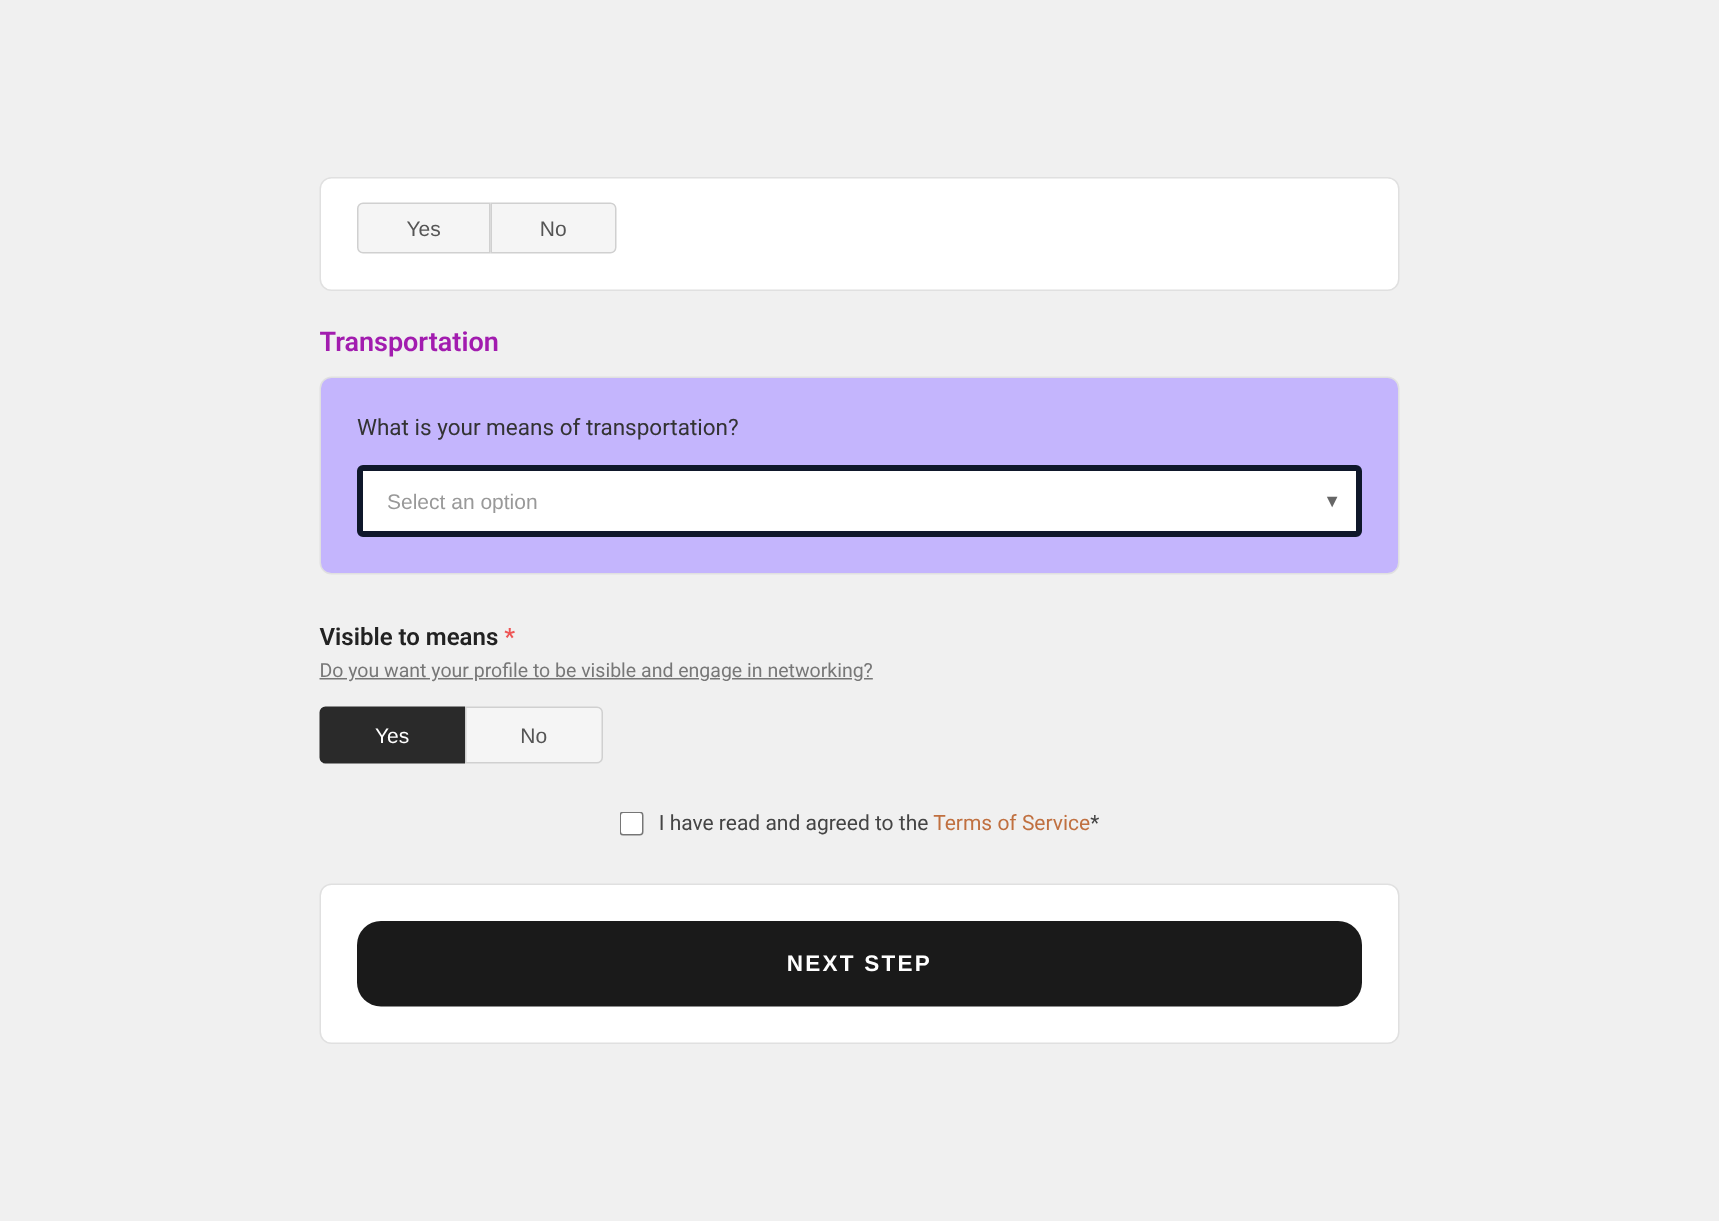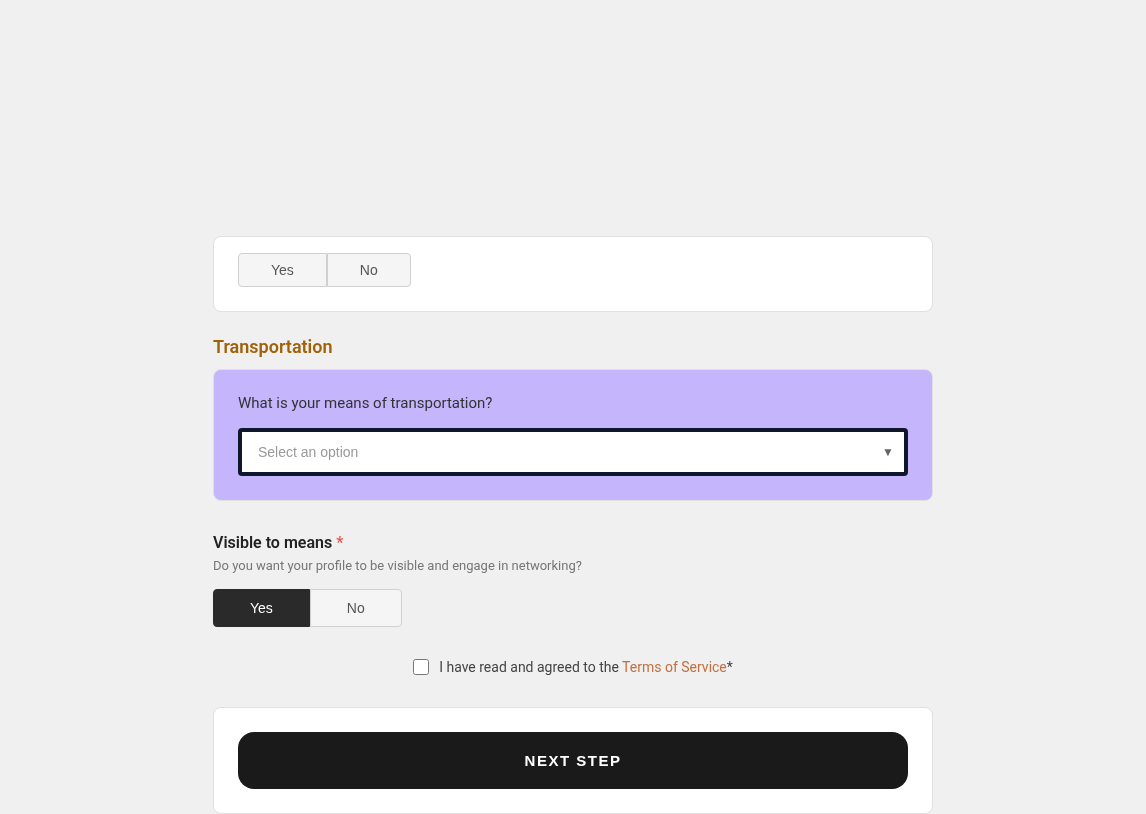--- a/index.html
+++ b/index.html
@@ -17,21 +17,21 @@
       min-height: 814px;
       padding: 0;
     }
 
     .page-container {
       width: 912px;
       min-height: 814px;
       background-color: #f0f0f0;
       display: flex;
       justify-content: center;
-      align-items: flex-end;
+      align-items: center;
       padding: 0;
     }
 
     .main-content {
       width: 720px;
       background-color: #f0f0f0;
       padding: 0;
     }
 
     
@@ -64,21 +64,21 @@
     }
 
     .toggle-btn:last-child {
       border-radius: 0 4px 4px 0;
     }
 
     
     .section-label {
       font-size: 18px;
       font-weight: 600;
-      color: #a16207;
+      color: #a21caf;
       margin-bottom: 12px;
     }
 
     
     .transportation-card {
       background-color: #c4b5fd;
       border: 1px solid #e0e0e0;
       border-radius: 8px;
       padding: 24px;
       margin-bottom: 32px;
@@ -132,20 +132,21 @@
     }
 
     .required-star {
       color: #e55;
     }
 
     .visible-description {
       font-size: 13px;
       color: #777;
       margin-bottom: 16px;
+      text-decoration: underline;
     }
 
     .yes-no-group-2 {
       display: flex;
       gap: 0;
     }
 
     .toggle-btn-2 {
       padding: 10px 36px;
       border: 1px solid #d0d0d0;

